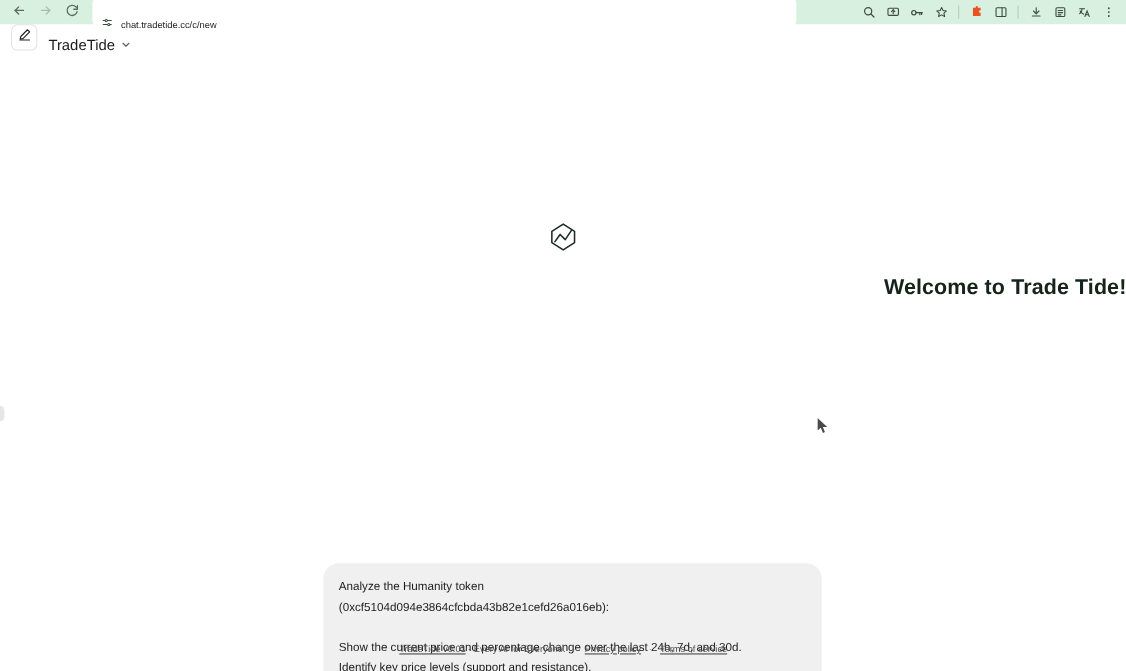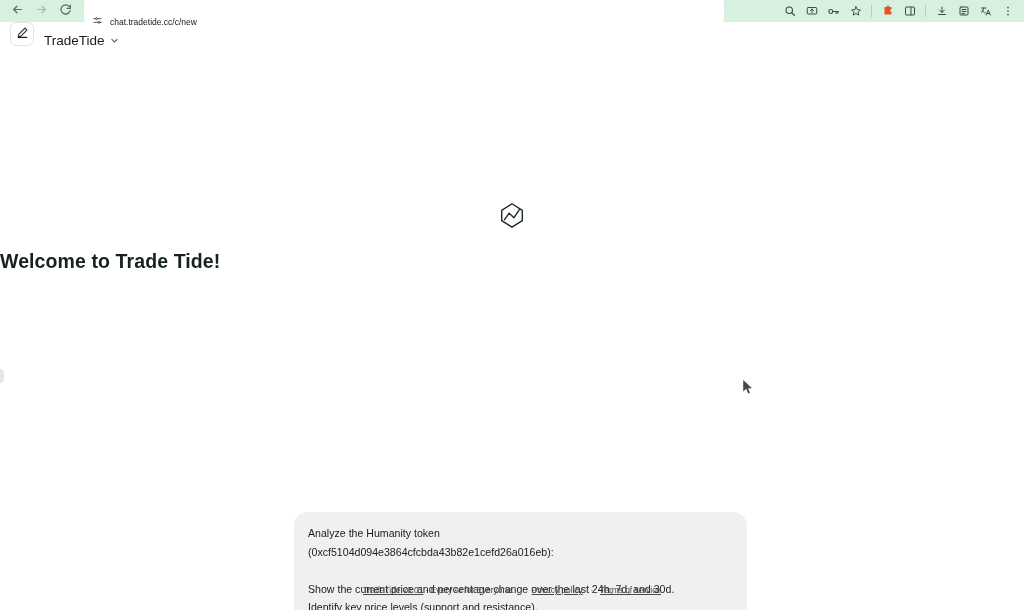--- a/index.html
+++ b/index.html
@@ -98,21 +98,21 @@
   
   .main {
     position: relative;
     height: 537px;
     background: #ffffff;
   }
   .welcome {
     position: absolute;
     left: 0; right: 0;
     top: 140px;
-    text-align: left;
+    text-align: right;
   }
   .logo-mark {
     width: 30px; height: 30px;
     margin: 0 auto 20px;
     color: #1d2b24;
   }
   .welcome-title {
     font-size: 19.5px;
     color: #15231b;
     font-weight: 600;

